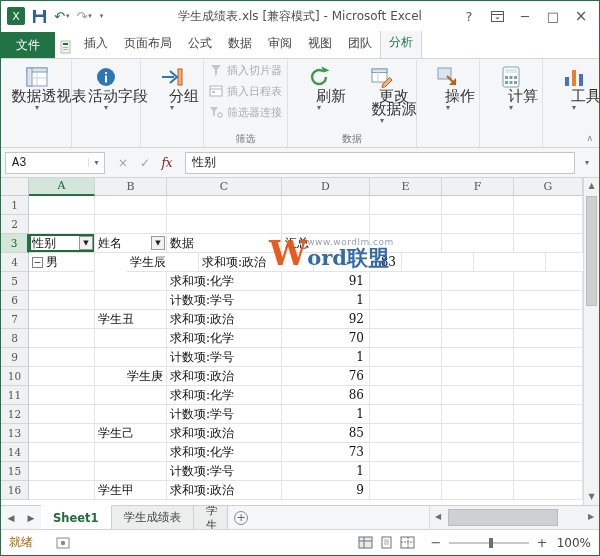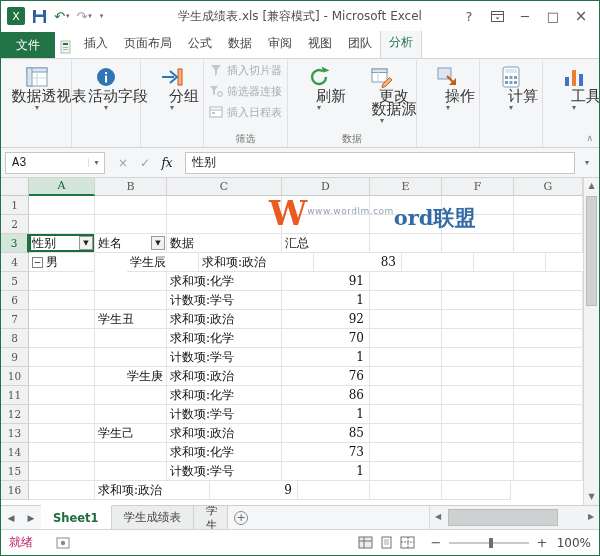--- a/index.html
+++ b/index.html
@@ -39,21 +39,21 @@
   .disabled, .disabled .rlabel { color:#a8adb3; }
   .collapse-ribbon { position:absolute; right:6px; bottom:4px; color:#888; font-size:9px; }
 
   
   .formulabar { height:30px; background:#f5f6f7; border-bottom:1px solid #d4d4d4; display:flex; align-items:center; padding:3px 4px; gap:4px; flex:0 0 auto; }
   .namebox { width:100px; height:22px; background:#fff; border:1px solid #c6c6c6; display:flex; align-items:center; }
   .namebox .nb-text { flex:1; padding-left:6px; font-family:Liberation Mono, monospace; font-size:12px; color:#222; }
   .namebox .nb-caret { width:16px; text-align:center; font-size:8px; color:#666; border-left:1px solid #e0e0e0; }
   .fbar-btns { display:flex; align-items:center; gap:2px; padding:0 4px; }
   .fbar-btn { width:20px; text-align:center; font-size:12px; color:#9aa0a6; }
-  .fbar-btn.fx { color:#0f172a; font-style:italic; font-family:"DejaVu Serif","Liberation Serif",serif; }
+  .fbar-btn.fx { color:#7f1d1d; font-style:italic; font-family:"DejaVu Serif","Liberation Serif",serif; }
   .formula-input { flex:1; height:22px; background:#fff; border:1px solid #c6c6c6; display:flex; align-items:center; padding-left:6px; font-family:"DejaVu Serif","Liberation Serif",serif; color:#222; }
   .fbar-expand { width:16px; text-align:center; color:#666; font-size:8px; }
 
   
   .gridzone { flex:1 1 auto; display:flex; background:#fff; overflow:hidden; position:relative; }
   .gridscroll { flex:1; overflow:hidden; position:relative; }
   .colheaders { display:flex; height:18px; }
   .hdr-corner { width:28px; flex:0 0 auto; background:#f0f1f2; border-right:1px solid #c9c9c9; border-bottom:1px solid #c9c9c9; }
   .colhdr { flex:0 0 auto; background:#f0f1f2; border-right:1px solid #d5d5d5; border-bottom:1px solid #c9c9c9; text-align:center; font-family:"DejaVu Serif","Liberation Serif",serif; font-size:11px; color:#555; line-height:17px; }
   .colhdr.sel { background:#d4e6da; color:#17613b; border-bottom:2px solid #217346; line-height:15px; }
@@ -62,21 +62,21 @@
   .rownum.sel { background:#d4e6da; color:#17613b; border-right:2px solid #217346; }
   .cell { flex:0 0 auto; border-right:1px solid #e3e3e3; border-bottom:1px solid #e3e3e3; font-family:"DejaVu Serif","Liberation Serif",serif; font-size:12px; color:#111; line-height:18px; padding:0 3px; white-space:nowrap; overflow:hidden; position:relative; }
   .cell.num { text-align:right; padding-right:5px; }
   .cell.active-cell { box-shadow: inset 0 0 0 2px #1e6b3e; }
   .filter-btn { position:absolute; right:1px; top:2px; width:14px; height:14px; background:#f2f2f2; border:1px solid #9a9a9a; font-size:7px; line-height:12px; text-align:center; color:#222; font-family:"DejaVu Sans","Liberation Sans",sans-serif; }
   .collapse-box { display:inline-block; width:11px; height:11px; border:1px solid #808080; background:#fff; font-size:9px; line-height:9px; text-align:center; vertical-align:1px; margin-right:3px; font-family:"DejaVu Sans","Liberation Sans",sans-serif; }
 
   
   .watermark { position:absolute; left:268px; top:20px; pointer-events:none; opacity:.92; display:flex; align-items:flex-end; }
   .wm-w { font-size:34px; font-weight:bold; color:#e84e0f; line-height:30px; font-family:"DejaVu Serif","Liberation Serif",serif; }
-  .wm-col { display:flex; flex-direction:row; line-height:1; }
+  .wm-col { display:flex; flex-direction:column; line-height:1;margin-top:40px; }
   .wm-url { font-size:9px; color:#8a98ad; letter-spacing:.5px; }
   .wm-ord { font-size:21px; font-weight:bold; color:#235e9e; font-family:"DejaVu Serif","Liberation Serif",serif; }
 
   
   .vscroll { width:16px; flex:0 0 auto; background:#f2f3f4; border-left:1px solid #d9d9d9; display:flex; flex-direction:column; }
   .vs-btn { height:16px; text-align:center; font-size:8px; color:#707070; line-height:16px; }
   .vs-track { flex:1; position:relative; }
   .vs-thumb { position:absolute; top:2px; left:2px; right:2px; height:110px; background:#cfd0d1; border:1px solid #bcbcbc; }
 
   
@@ -88,21 +88,21 @@
   .addsheet { width:26px; display:flex; align-items:center; justify-content:center; }
   .addsheet .plus-circle { width:14px; height:14px; border-radius:50%; border:1px solid #8a8a8a; color:#666; font-size:11px; line-height:12px; text-align:center; }
   .tabs-fill { flex:1; }
   .hscroll { width:170px; display:flex; align-items:stretch; background:#f2f3f4; border-left:1px solid #d9d9d9; }
   .hs-btn { width:16px; text-align:center; font-size:8px; color:#707070; line-height:22px; }
   .hs-track { flex:1; position:relative; }
   .hs-thumb { position:absolute; left:2px; top:3px; bottom:3px; width:110px; background:#cfd0d1; border:1px solid #bcbcbc; }
 
   
   .statusbar { height:26px; background:#fff; border-top:1px solid #d4d4d4; display:flex; align-items:center; padding:0 8px; flex:0 0 auto; }
-  .status-text { font-size:12px; color:#be185d; margin-right:23px; }
+  .status-text { font-size:12px; color:#a16207; margin-right:23px; }
   .macro-icon { width:14px; height:12px; }
   .status-fill { flex:1; }
   .viewbtns { display:flex; align-items:center; gap:6px; margin-right:14px; }
   .viewbtn { display:flex; align-items:center; }
   .zoomctl { display:flex; align-items:center; gap:6px; }
   .zoom-btn { width:14px; text-align:center; color:#555; font-size:13px; }
   .zoom-track { width:80px; height:2px; background:#c9c9c9; position:relative; }
   .zoom-notch { position:absolute; left:50%; top:-3px; width:1px; height:8px; background:#a8a8a8; }
   .zoom-thumb { position:absolute; left:50%; top:-4px; width:4px; height:10px; background:#6e6e6e; }
   .zoom-label { font-size:12px; color:#444; width:36px; text-align:right; }
@@ -226,32 +226,32 @@
         <div class="rgroup">
           <div class="rgroup-btns stack">
             <div class="rbtn-small disabled">
               <span class="sicon"><svg width="14" height="14">
                   <path d="M2 2 h10 l-4 5 v4 l-2 2 v-6 z" fill="#c2c7cc"></path>
                 </svg></span>
               <span>插入切片器</span>
             </div>
             <div class="rbtn-small disabled">
               <span class="sicon"><svg width="14" height="14">
-                  <path d="M1 2 h8 l-3 4 v4 l-2 1.5 v-5.5 z" fill="#c2c7cc"></path>
-                  <circle cx="11" cy="10" r="2.3" fill="none" stroke="#b0b6bc"></circle>
-                </svg></span>
-              <span>筛选器连接</span>
-            </div>
-            <div class="rbtn-small disabled">
-              <span class="sicon"><svg width="14" height="14">
                   <rect x="1" y="2" width="12" height="10" fill="#fff" stroke="#b0b6bc"></rect>
                   <line x1="1" y1="5" x2="13" y2="5" stroke="#b0b6bc"></line>
                   <rect x="3" y="7" width="3" height="2" fill="#c2c7cc"></rect>
                 </svg></span>
               <span>插入日程表</span>
+            </div>
+            <div class="rbtn-small disabled">
+              <span class="sicon"><svg width="14" height="14">
+                  <path d="M1 2 h8 l-3 4 v4 l-2 1.5 v-5.5 z" fill="#c2c7cc"></path>
+                  <circle cx="11" cy="10" r="2.3" fill="none" stroke="#b0b6bc"></circle>
+                </svg></span>
+              <span>筛选器连接</span>
             </div>
           </div>
           <div class="rgroup-label">筛选</div>
         </div>
         <div class="rgroup">
           <div class="rgroup-btns">
             <div class="rbtn-large">
               <div class="ricon">
                 <svg width="24" height="24">
                   <path d="M19 12 a7 7 0 1 1 -3 -5.7" fill="none" stroke="#3a9948" stroke-width="2.4"></path>
@@ -525,20 +525,21 @@
             <div class="cell" style="width: 72px;"><span></span></div>
             <div class="cell" style="width: 115px;"><span>计数项:学号</span></div>
             <div class="cell num" style="width: 88px;"><span>1</span></div>
             <div class="cell" style="width: 72px;"><span></span></div>
             <div class="cell" style="width: 72px;"><span></span></div>
             <div class="cell" style="width: 69px;"><span></span></div>
           </div>
           <div class="grow">
             <div class="rownum">16</div>
             <div class="cell" style="width: 66px;"><span></span></div>
+            <div class="cell" style="width: 72px;"><span>学生甲</span></div>
             <div class="cell" style="width: 115px;"><span>求和项:政治</span></div>
             <div class="cell num" style="width: 88px;"><span>9</span></div>
             <div class="cell" style="width: 72px;"><span></span></div>
             <div class="cell" style="width: 72px;"><span></span></div>
             <div class="cell" style="width: 69px;"><span></span></div>
           </div>
         </div>
       <div class="watermark">
         <span class="wm-w">W</span>
         <span class="wm-col">

